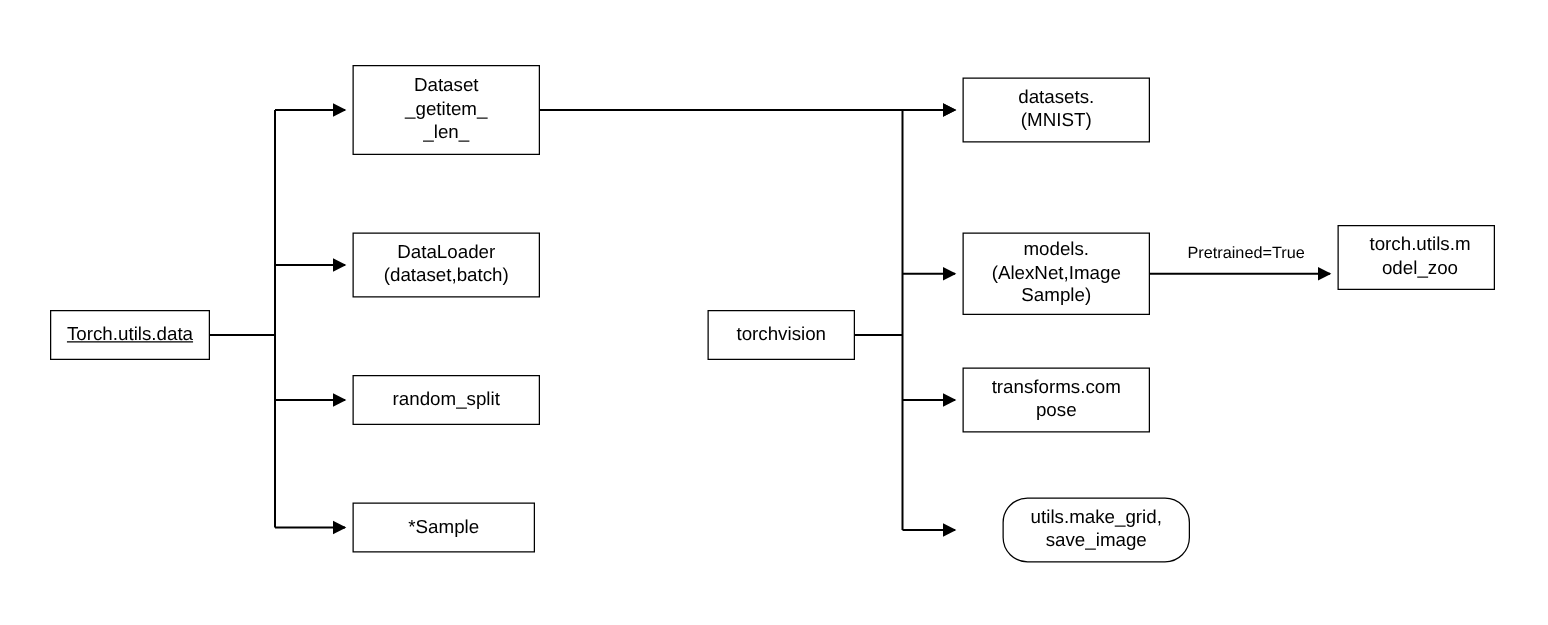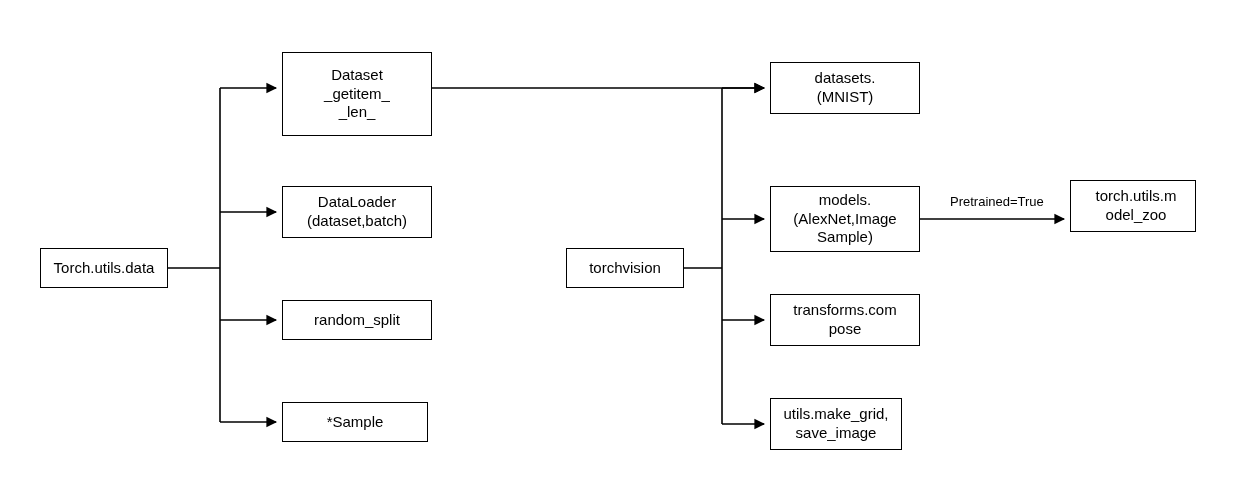--- a/index.html
+++ b/index.html
@@ -39,25 +39,25 @@
     width: 1238px;
     height: 500px;
     pointer-events: none;
   }
 </style>
 </head>
 <body>
 
 <div class="canvas">
 
-  <div class="node" style="left:40px; top:248px; width:128px; height:40px;">
+  <div class="node" style="left:40px; top:248px; width:128px; height:40px;text-decoration:underline;">
     <span>Torch.utils.data</span>
   </div>
 
-  <div class="node" style="left:282px; top:52px; width:150px; height:84px; white-space:pre-line;">
+  <div class="node" style="left:282px; top:52px; width:150px; height:72px; white-space:pre-line;">
     <span>Dataset
 _getitem_
 _len_</span>
   </div>
 
   <div class="node" style="left:282px; top:186px; width:150px; height:52px; white-space:pre-line;">
     <span>DataLoader
 (dataset,batch)</span>
   </div>
 
@@ -82,21 +82,21 @@
     <span>models.
 (AlexNet,Image
 Sample)</span>
   </div>
 
   <div class="node" style="left:770px; top:294px; width:150px; height:52px; white-space:pre-line;">
     <span>transforms.com
 pose</span>
   </div>
 
-  <div class="node" style="left:770px; top:398px; width:132px; height:52px; white-space:pre-line;">
+  <div class="node" style="left:802px; top:398px; width:150px; height:52px; white-space:pre-line;border-radius:20px;">
     <span>utils.make_grid,
 save_image</span>
   </div>
 
   <div class="node" style="left:1070px; top:180px; width:126px; height:52px; white-space:pre-line;padding-left:12px;">
     <span>torch.utils.m
 odel_zoo</span>
   </div>
 
   <div class="edge-label" style="left:950px; top:194px;">

